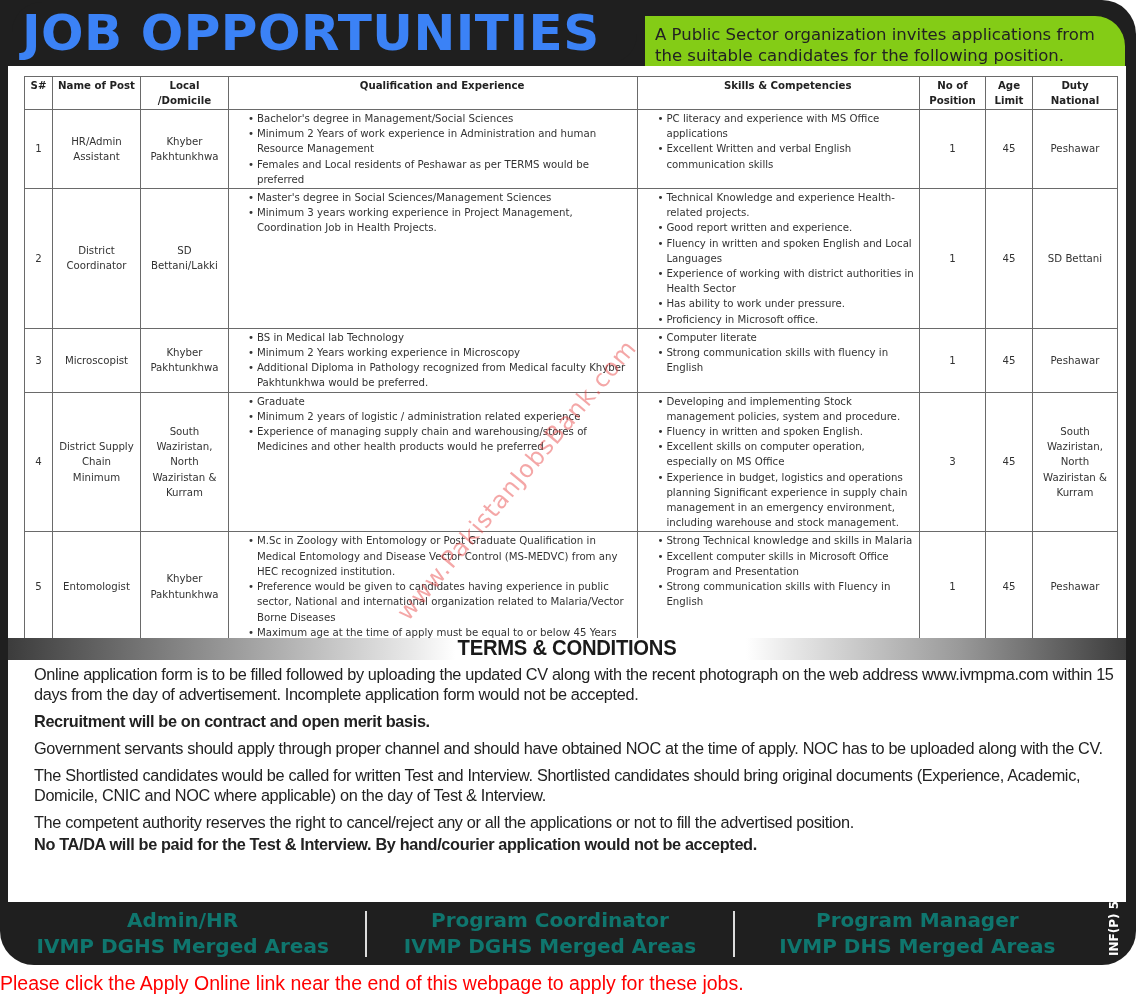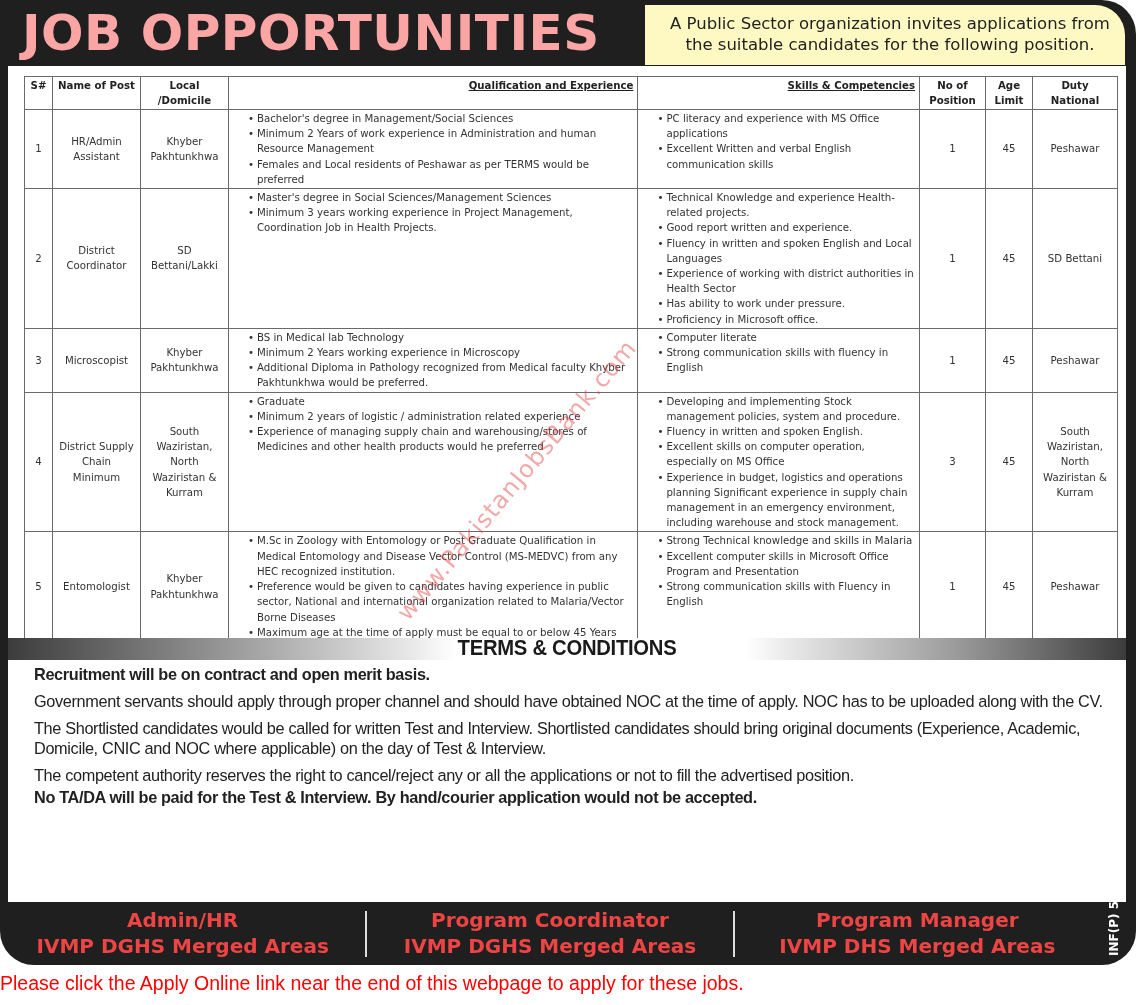--- a/index.html
+++ b/index.html
@@ -7,39 +7,39 @@
       width: 1136px; height: 1005px; background: #ffffff; position: relative; overflow: hidden;
       font-family: "Liberation Sans", sans-serif; color: #222;
     }
     .frame {
       position: absolute; left: 0; top: 0; width: 1136px; height: 965px;
       background: #1f1f1f; border-radius: 0 34px 34px 34px;
     }
     .header-title {
       position: absolute; left: 12px; top: 2px; width: 625px; height: 62px;
       background: #1f1f1f; border-radius: 30px 0 30px 0;
-      color: #fca5a5; font-family: "DejaVu Sans", sans-serif; font-weight: bold;
+      color: #3b82f6; font-family: "DejaVu Sans", sans-serif; font-weight: bold;
       font-size: 50px; letter-spacing: 0.5px; line-height: 62px; padding-left: 10px; box-sizing: border-box;
     }
     .header-intro {
-      position: absolute; left: 645px; top: 5px; width: 480px; height: 60px;
-      background: #fef9c3; border-radius: 0 30px 0 0;
+      position: absolute; left: 645px; top: 16px; width: 480px; height: 60px;
+      background: #84cc16; border-radius: 0 30px 0 0;
       font-family: "DejaVu Sans", sans-serif; font-size: 16.5px; line-height: 21px; color: #222;
-      padding: 8px 0 0 10px; box-sizing: border-box; text-align: center;
+      padding: 8px 0 0 10px; box-sizing: border-box;
     }
     .content {
       position: absolute; left: 8px; top: 66px; width: 1118px; height: 836px; background: #ffffff;
     }
     table.jobs {
       position: absolute; left: 16px; top: 10px; width: 1094px; border-collapse: collapse;
       font-family: "DejaVu Sans", sans-serif; font-size: 10.2px; line-height: 15.2px; color: #333;
     }
     table.jobs th, table.jobs td { border: 1px solid #6a6a6a; vertical-align: middle; padding: 0 4px; }
     table.jobs th { font-weight: bold; text-align: center; color: #222; height: 31px; padding-top: 1px; vertical-align: top; }
-    table.jobs th.left { text-align: right; padding-left: 22px; text-decoration: underline; }
+    table.jobs th.left { text-align: center; padding-left: 22px; }
     table.jobs td.c { text-align: center; }
     table.jobs td.list { vertical-align: top; padding: 1px 4px 1px 19px; }
     ul { margin: 0; padding: 0; list-style: none; }
     ul li { position: relative; padding-left: 9px; }
     ul li::before { content: "•"; position: absolute; left: 0; top: 0; }
     .terms-head {
       position: absolute; left: 0; top: 572px; width: 1118px; height: 22px;
       background: linear-gradient(to right, #3c3c3c 0%, #9a9a9a 20%, #e8e8e8 36%, #ffffff 40%, #ffffff 66%, #e8e8e8 70%, #9a9a9a 85%, #3c3c3c 100%);
     }
     .terms-title {
@@ -50,21 +50,21 @@
     .terms-body {
       position: absolute; left: 26px; top: 598px; width: 1080px;
       font-family: "Liberation Sans", sans-serif; font-size: 16.3px; line-height: 20px; color: #222;
       letter-spacing: -0.35px;
     }
     .terms-body p { margin: 0 0 7px 0; }
     .terms-body p.bold { font-weight: bold; }
     .terms-body p.tight { margin-bottom: 2px; }
     .footer {
       position: absolute; left: 0; top: 905px; width: 1100px; height: 58px; display: flex;
-      color: #ef4444; font-family: "DejaVu Sans", sans-serif; font-weight: bold;
+      color: #0f766e; font-family: "DejaVu Sans", sans-serif; font-weight: bold;
     }
     .footer .sig { flex: 1; text-align: center; font-size: 20px; line-height: 26px; padding-top: 2px; }
     .footer .sep { width: 2px; background: #dcdcdc; margin: 6px 0; }
     .inf {
       position: absolute; left: 1108px; top: 898px; width: 24px; height: 64px;
       color: #ffffff; font-family: "DejaVu Sans", sans-serif; font-weight: bold; font-size: 12px;
     }
     .inf span {
       position: absolute; left: 0; top: 28px; white-space: nowrap; transform-origin: 0 0;
       transform: rotate(-90deg) translate(-30px, 0); line-height: 12px; display: block;
@@ -227,20 +227,21 @@
       </tr>
     </tbody>
   </table>
 
   <div class="watermark">www.PakistanJobsBank.com</div>
 
   <div class="terms-head"></div>
   <div class="terms-title">TERMS &amp; CONDITIONS</div>
 
   <div class="terms-body">
+    <p>Online application form is to be filled followed by uploading the updated CV along with the recent photograph on the web address www.ivmpma.com within 15 days from the day of advertisement. Incomplete application form would not be accepted.</p>
     <p class="bold">Recruitment will be on contract and open merit basis.</p>
     <p>Government servants should apply through proper channel and should have obtained NOC at the time of apply. NOC has to be uploaded along with the CV.</p>
     <p>The Shortlisted candidates would be called for written Test and Interview. Shortlisted candidates should bring original documents (Experience, Academic, Domicile, CNIC and NOC where applicable) on the day of Test &amp; Interview.</p>
     <p class="tight">The competent authority reserves the right to cancel/reject any or all the applications or not to fill the advertised position.</p>
     <p class="bold">No TA/DA will be paid for the Test &amp; Interview. By hand/courier application would not be accepted.</p>
   </div>
 </div>
 
 <div class="footer">
   <div class="sig">

